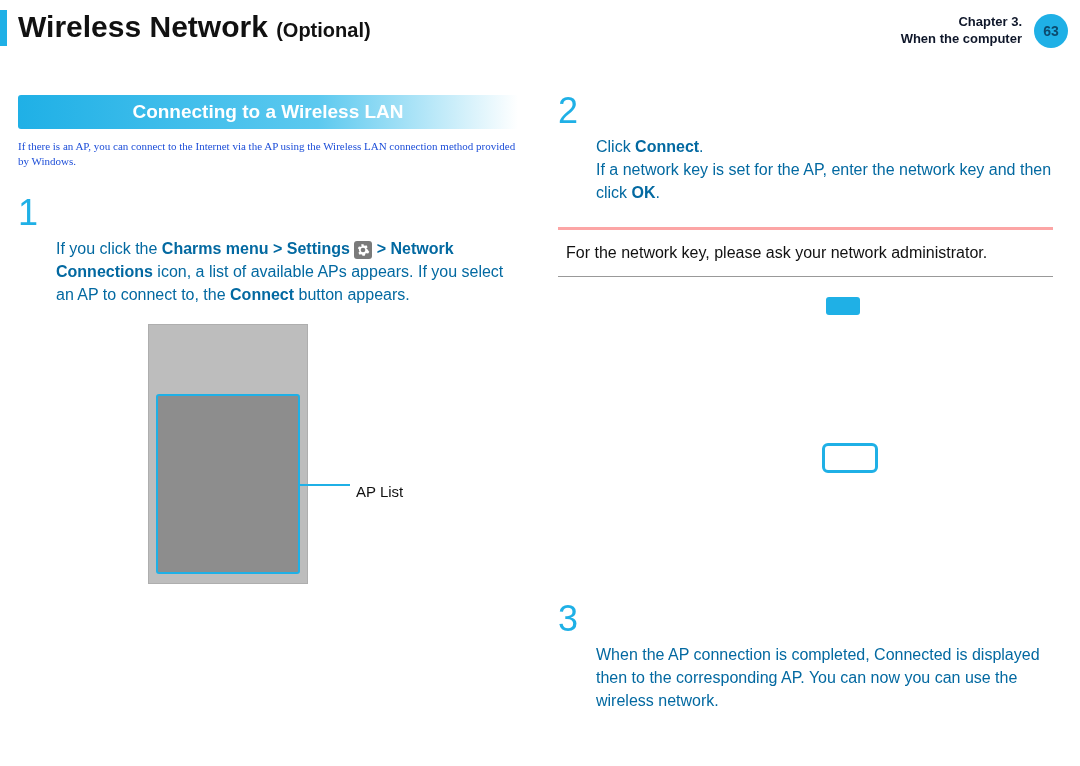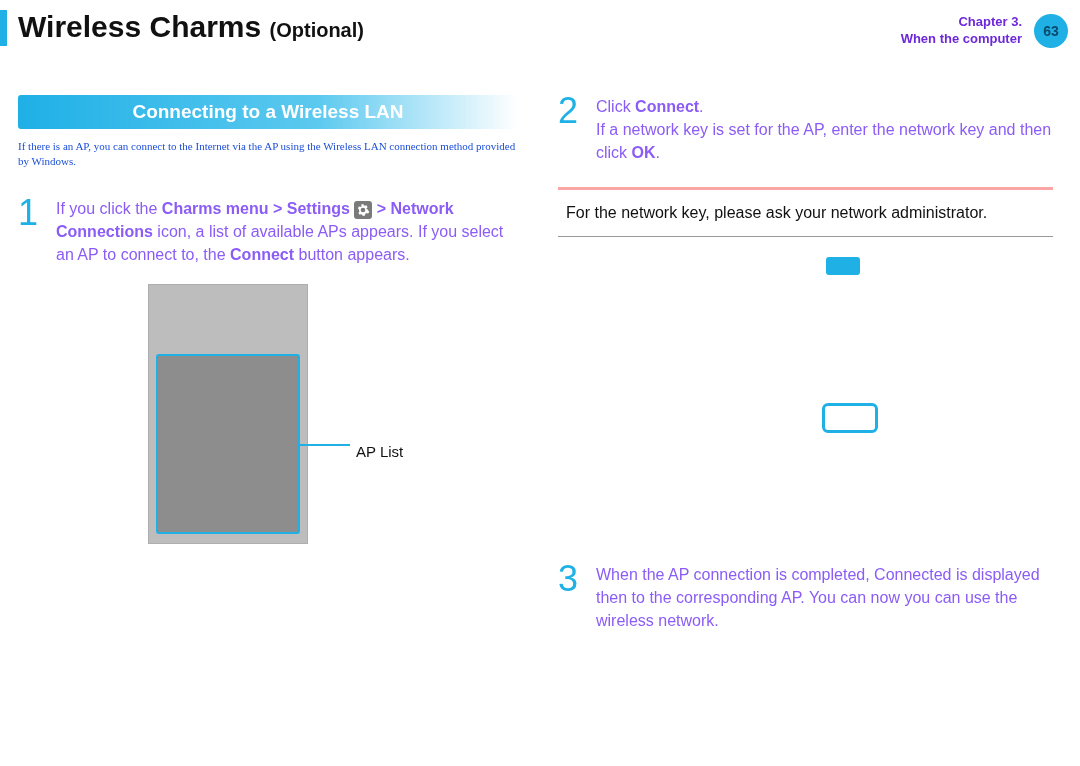--- a/index.html
+++ b/index.html
@@ -21,21 +21,21 @@
     position: absolute;
     left: 18px; top: 10px;
     font-size: 30px;
     font-weight: 700;
     color: #111;
   }
   .page-title .opt {
     font-size: 20px;
     font-weight: 600;
   }
-  .header-wrap { position: absolute; right: 58px; top: 14px; text-align: right; color:#6d28d9; font-size:13px; font-weight:700; line-height:1.3;}
+  .header-wrap { position: absolute; right: 58px; top: 14px; text-align: right; color:#0f172a; font-size:13px; font-weight:700; line-height:1.3;}
   .pg-circle {
     position:absolute; right:12px; top:14px;
     width:34px; height:34px; border-radius:50%;
     background:#1fb0e6; color:#0c4a6e;
     display:flex; align-items:center; justify-content:center;
     font-size:14px; font-weight:700;
   }
 
   .col-left {
     position: absolute;
@@ -72,21 +72,22 @@
   .step-num {
     color: #1fb0e6;
     font-size: 36px;
     font-weight: 400;
     line-height: 0.9;
     min-width: 26px;
   }
   .step-body {
     font-size: 16px;
     line-height: 1.45;
-    color: #8b5cf6;
+    color: #0369a1;
+    margin-top: 40px;
   }
   .step-body b { font-weight: 700; }
   .gear-icon {
     display: inline-flex;
     width: 18px; height: 18px;
     background: #7a7a7a;
     border-radius: 3px;
     vertical-align: -3px;
     align-items:center; justify-content:center;
     color:#fff;
@@ -157,21 +158,21 @@
   }
 
   .step3-wrap { margin-top: 40px; }
 </style>
 </head>
 <body>
 
 <div class="left-bar"></div>
 
 <div class="page-title">
-  <span>Wireless Charms</span>
+  <span>Wireless Network</span>
   <span class="opt">(Optional)</span>
 </div>
 
 <div class="header-wrap">
   <div>Chapter 3.</div>
   <div>When the computer</div>
 </div>
 <div class="pg-circle">
   <span>63</span>
 </div>

